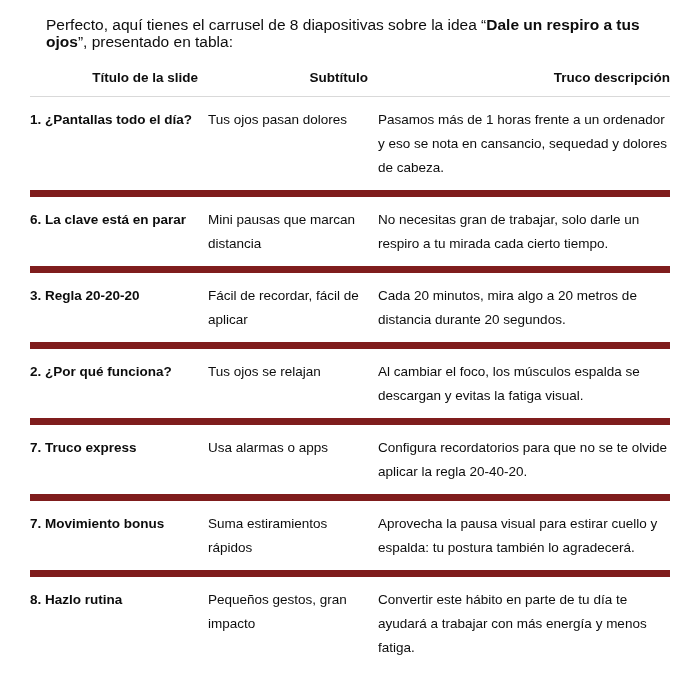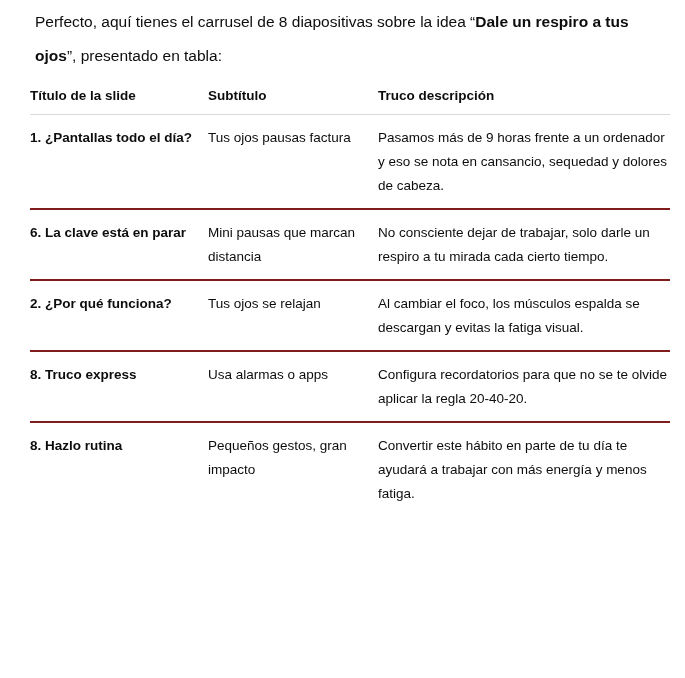--- a/index.html
+++ b/index.html
@@ -14,45 +14,45 @@
       font-family: "Liberation Sans", "DejaVu Sans", sans-serif;
       color: #0d0d0d;
     }
     .message {
       position: absolute;
       left: 30px;
       top: 0;
       width: 640px;
     }
     .intro {
-      margin: 5px;
+      margin: 16px;
       font-size: 15.5px;
-      line-height: 34px;
+      line-height: 17px;
       color: #0d0d0d;
     }
     .intro strong { font-weight: 700; }
     table {
       border-collapse: collapse;
       width: 640px;
       margin-top: 11px;
       font-size: 13.5px;
       line-height: 24px;
     }
     thead th {
-      text-align: left;
+      text-align: right;
       font-weight: 700;
       padding: 0 0 6px 0;
       border-bottom: 1px solid #d9d9d9;
       vertical-align: top;
       height: 24px;
     }
     tbody td {
       padding: 11px 0 10px 0;
       vertical-align: top;
-      border-bottom: 2px solid #7f1d1d;
+      border-bottom: 7px solid #7f1d1d;
     }
     tbody tr:last-child td { border-bottom: none; }
     .col-title { width: 168px; padding-right: 10px; font-weight: 700; }
     .col-sub { width: 160px; padding-right: 10px; margin-left: 35px; }
     .col-desc { width: auto; }
     th.col-title, th.col-sub { font-weight: 700; }
   </style>
 </head>
 <body>
 
@@ -63,37 +63,47 @@
     <thead>
       <tr>
         <th class="col-title">Título de la slide</th>
         <th class="col-sub">Subtítulo</th>
         <th class="col-desc">Truco descripción</th>
       </tr>
     </thead>
     <tbody>
       <tr>
         <td class="col-title">1. ¿Pantallas todo el día?</td>
-        <td class="col-sub">Tus ojos pausas factura</td>
-        <td class="col-desc">Pasamos más de 9 horas frente a un ordenador y eso se nota en cansancio, sequedad y dolores de cabeza.</td>
+        <td class="col-sub">Tus ojos pasan dolores</td>
+        <td class="col-desc">Pasamos más de 1 horas frente a un ordenador y eso se nota en cansancio, sequedad y dolores de cabeza.</td>
       </tr>
       <tr>
         <td class="col-title">6. La clave está en parar</td>
         <td class="col-sub">Mini pausas que marcan distancia</td>
-        <td class="col-desc">No consciente dejar de trabajar, solo darle un respiro a tu mirada cada cierto tiempo.</td>
+        <td class="col-desc">No necesitas gran de trabajar, solo darle un respiro a tu mirada cada cierto tiempo.</td>
+      </tr>
+      <tr>
+        <td class="col-title">3. Regla 20-20-20</td>
+        <td class="col-sub">Fácil de recordar, fácil de aplicar</td>
+        <td class="col-desc">Cada 20 minutos, mira algo a 20 metros de distancia durante 20 segundos.</td>
       </tr>
       <tr>
         <td class="col-title">2. ¿Por qué funciona?</td>
         <td class="col-sub">Tus ojos se relajan</td>
         <td class="col-desc">Al cambiar el foco, los músculos espalda se descargan y evitas la fatiga visual.</td>
       </tr>
       <tr>
-        <td class="col-title">8. Truco express</td>
+        <td class="col-title">7. Truco express</td>
         <td class="col-sub">Usa alarmas o apps</td>
         <td class="col-desc">Configura recordatorios para que no se te olvide aplicar la regla 20-40-20.</td>
+      </tr>
+      <tr>
+        <td class="col-title">7. Movimiento bonus</td>
+        <td class="col-sub">Suma estiramientos rápidos</td>
+        <td class="col-desc">Aprovecha la pausa visual para estirar cuello y espalda: tu postura también lo agradecerá.</td>
       </tr>
       <tr>
         <td class="col-title">8. Hazlo rutina</td>
         <td class="col-sub">Pequeños gestos, gran impacto</td>
         <td class="col-desc">Convertir este hábito en parte de tu día te ayudará a trabajar con más energía y menos fatiga.</td>
       </tr>
     </tbody>
   </table>
 </div>
 

